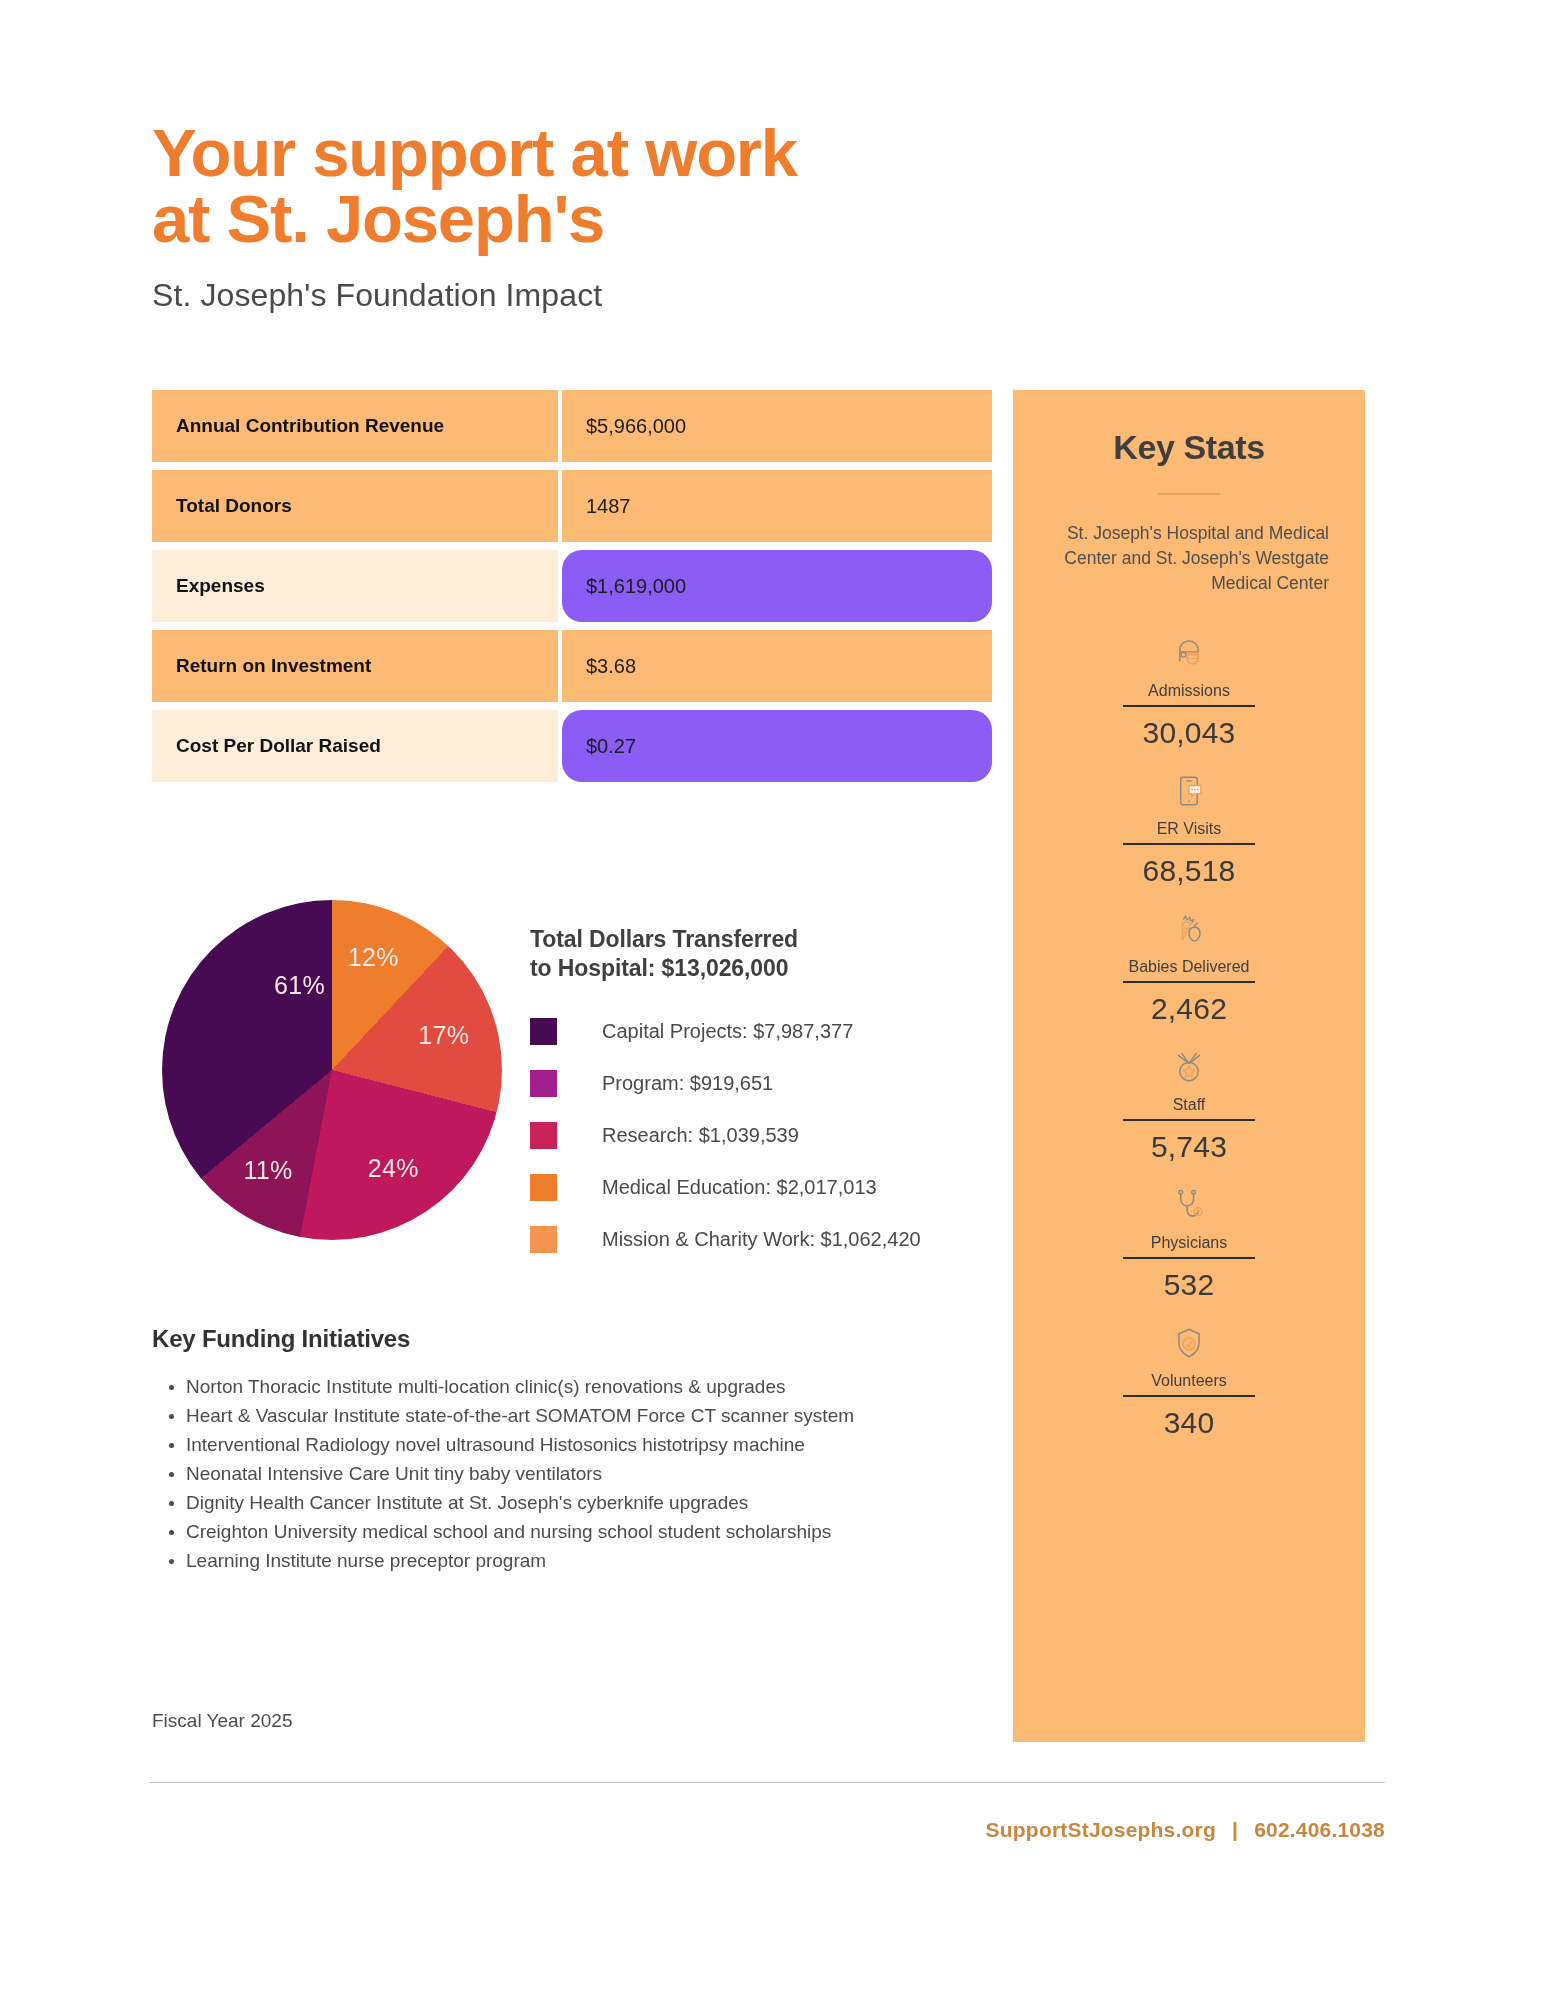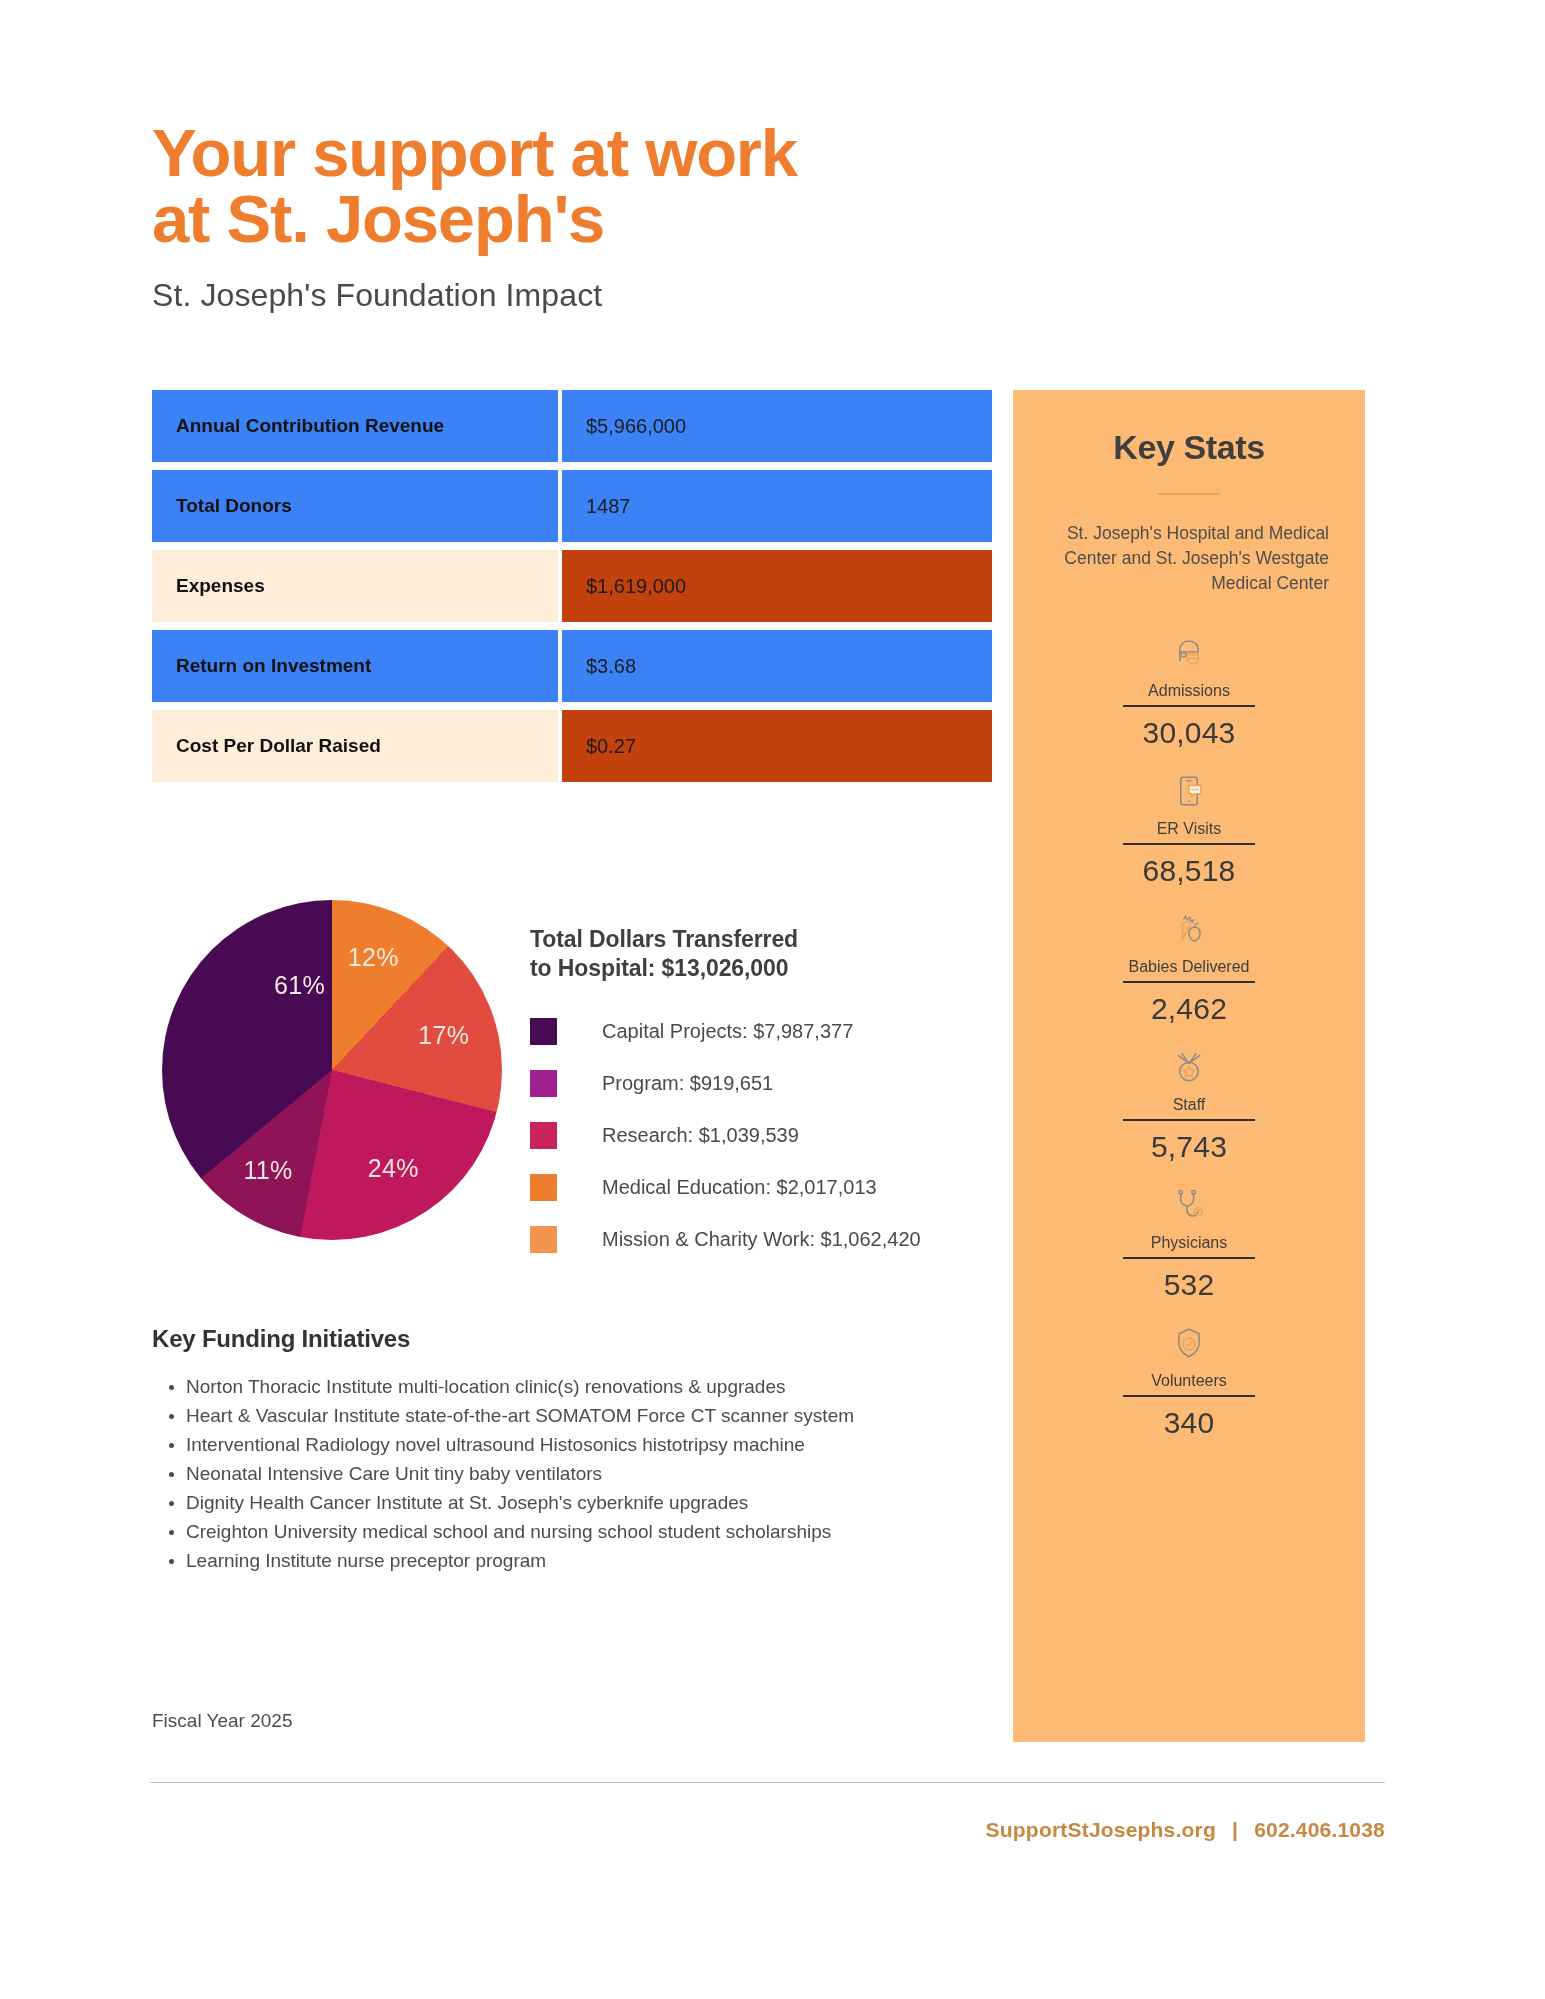--- a/index.html
+++ b/index.html
@@ -25,23 +25,23 @@
 
   
   .metrics { position: absolute; left: 152px; top: 390px; width: 840px; }
   .m-row { display: flex; gap: 4px; margin-bottom: 8px; }
   .m-label, .m-value {
     height: 72px; display: flex; align-items: center;
     padding: 0 24px; font-size: 19px;
   }
   .m-label { width: 406px; font-weight: 700; color: #111; }
   .m-value { width: 430px; font-weight: 400; color: #1d1d1d; font-size: 20px; }
-  .shade-dark  { background: #3b82f6; }
+  .shade-dark  { background: #fdba74; }
   .shade-light { background: #fdedd9; }
-  .shade-vlight{ background: #c2410c; }
+  .shade-vlight{ background: #8b5cf6; border-radius: 20px; }
 
   
   .chart-block { position: absolute; left: 150px; top: 900px; width: 850px; }
   .pie-wrap { position: absolute; left: 0; top: 0; width: 350px; height: 392px; }
   .pie {
     position: absolute; left: 12px; top: 0;
     width: 340px; height: 340px; border-radius: 50%;
   }
   .pie-label {
     position: absolute; color: #f6e9e2; font-size: 25px;

